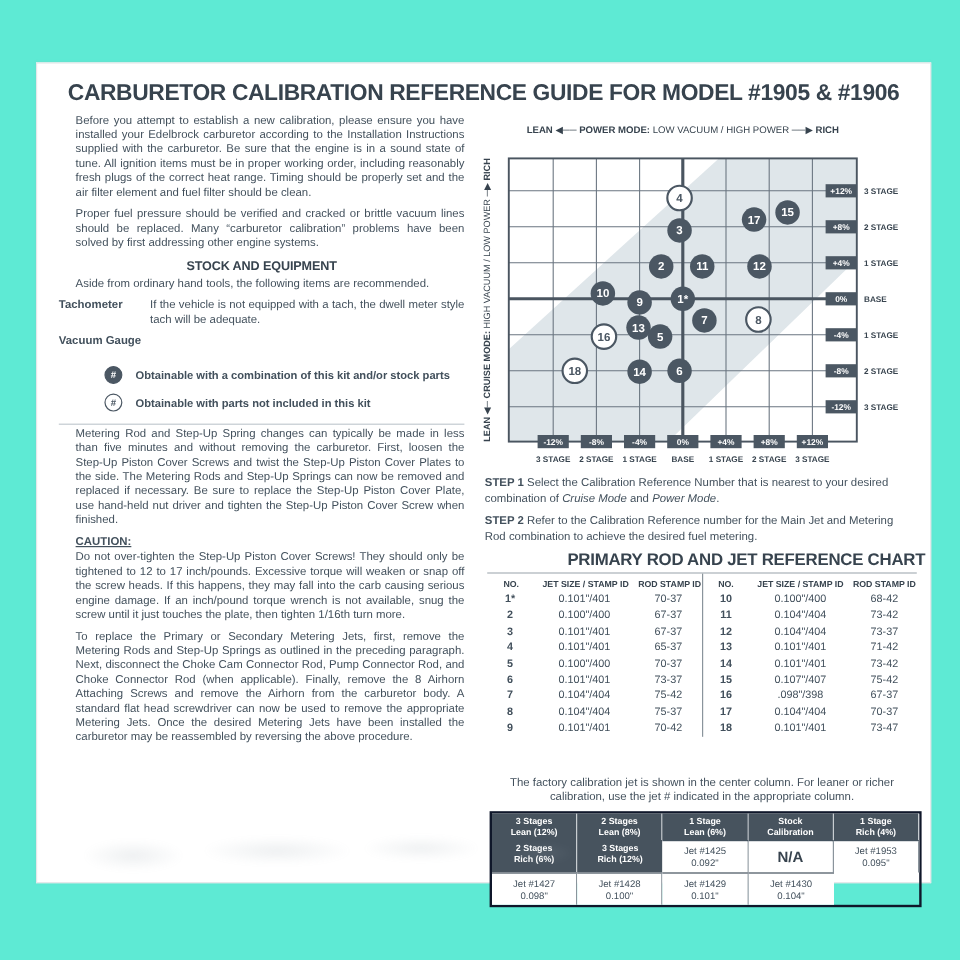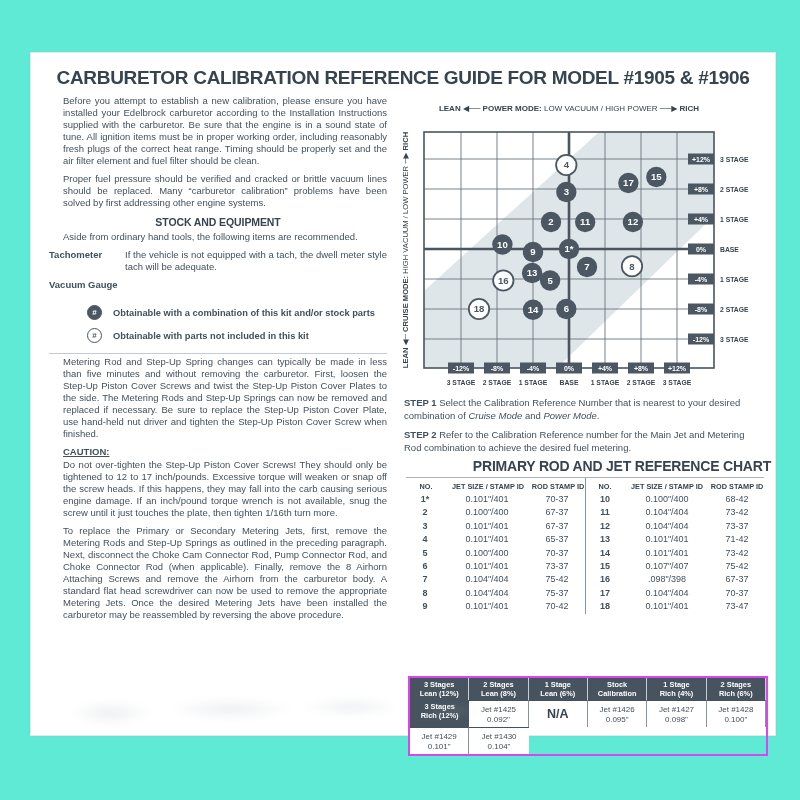--- a/index.html
+++ b/index.html
@@ -45,21 +45,21 @@
   .pt-row .c2{width:54px;text-align:center;font-size:9px;}
   .pt-row.head{line-height:12px;padding-top:1px;justify-content:flex-end;}
   .pt-row.head span{font-size:7.3px;font-weight:bold;color:#37434e;}
   .pt-footnote{position:absolute;left:375px;top:562px;width:358px;text-align:right;
     font-size:8px;font-weight:bold;color:#37434e;letter-spacing:0.2px;}
   .secondary-heading{position:absolute;left:370px;top:577px;width:370px;text-align:center;
     font-size:13.5px;font-weight:bold;color:#37434e;}
   .secondary-desc{position:absolute;left:373px;top:594px;width:362px;text-align:center;
     font-size:9.5px;line-height:12px;color:#42505c;}
   .secondary-table{position:absolute;left:377px;top:623px;width:356px;
-    border:2px solid #d946ef;display:grid;grid-template-columns:repeat(6,1fr);}
+    border:2px solid #0f172a;display:grid;grid-template-columns:repeat(5,1fr);}
   .st-head{background:#47535e;color:#fff;text-align:center;font-size:7.4px;font-weight:bold;
     line-height:8.6px;padding:3px 0 2px 0;border-right:1px solid #c8cdd1;}
   .st-head:nth-child(7){border-right:none;}
   .st-cell{background:#fff;color:#42505c;text-align:center;font-size:8px;line-height:9.5px;
     padding:4px 0 3px 0;border-right:1px solid #8a949c;border-top:1px solid #44525e;
     display:flex;flex-direction:column;justify-content:center;min-height:22px;box-sizing:border-box;}
   .st-cell:last-child{border-right:none;}
   .st-cell.na{font-size:12.5px;font-weight:bold;color:#37434e;}
   
   .chart-wrap{position:absolute;left:368px;top:44px;width:380px;height:300px;}
@@ -332,20 +332,21 @@
             <span class="c2">70-37</span>
           </div>
           <div class="pt-row">
             <span class="c0">18</span>
             <span class="c1">0.101"/401</span>
             <span class="c2">73-47</span>
           </div>
         </div>
       </div>
 
+    <div class="secondary-desc">The factory calibration jet is shown in the center column. For leaner or richer calibration, use the jet # indicated in the appropriate column.</div>
     <div class="secondary-table" id="secondary-table">
         <div class="st-head">
           <div>3 Stages</div>
           <div>Lean (12%)</div>
         </div>
         <div class="st-head">
           <div>2 Stages</div>
           <div>Lean (8%)</div>
         </div>
         <div class="st-head">
@@ -369,21 +370,21 @@
           <div>Rich (12%)</div>
         </div>
         <div class="st-cell">
           <div>Jet #1425</div>
           <div>0.092"</div>
         </div>
         <div class="st-cell na">
           <div>N/A</div>
         </div>
         <div class="st-cell">
-          <div>Jet #1426</div>
+          <div>Jet #1953</div>
           <div>0.095"</div>
         </div>
         <div class="st-cell">
           <div>Jet #1427</div>
           <div>0.098"</div>
         </div>
         <div class="st-cell">
           <div>Jet #1428</div>
           <div>0.100"</div>
         </div>

